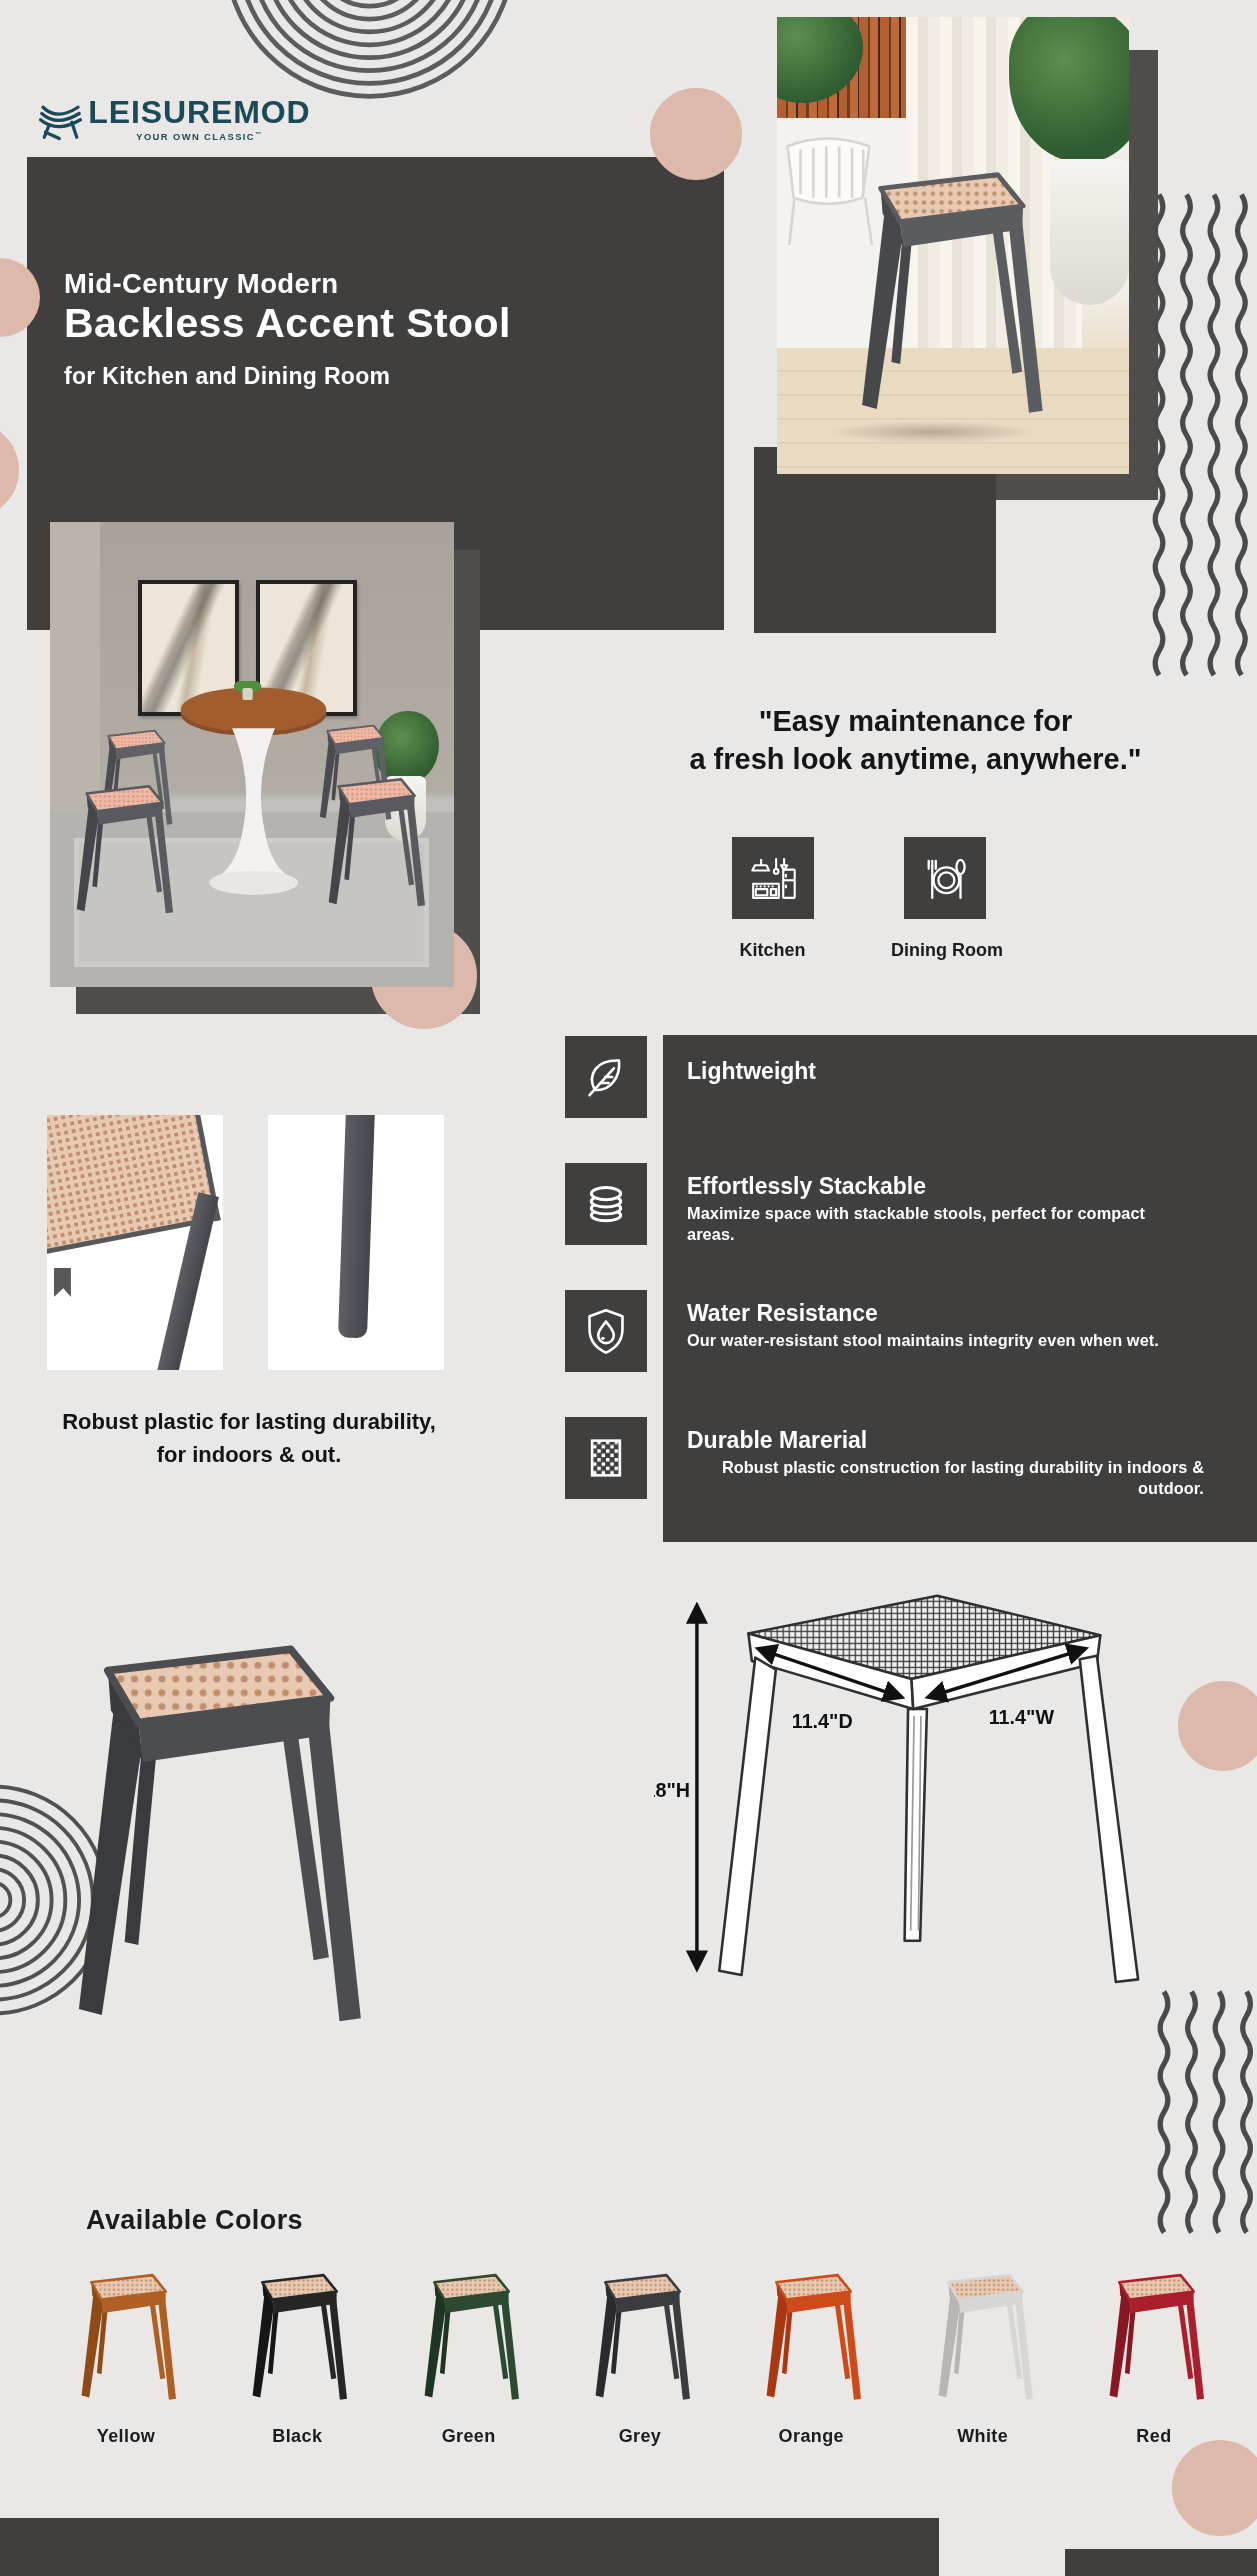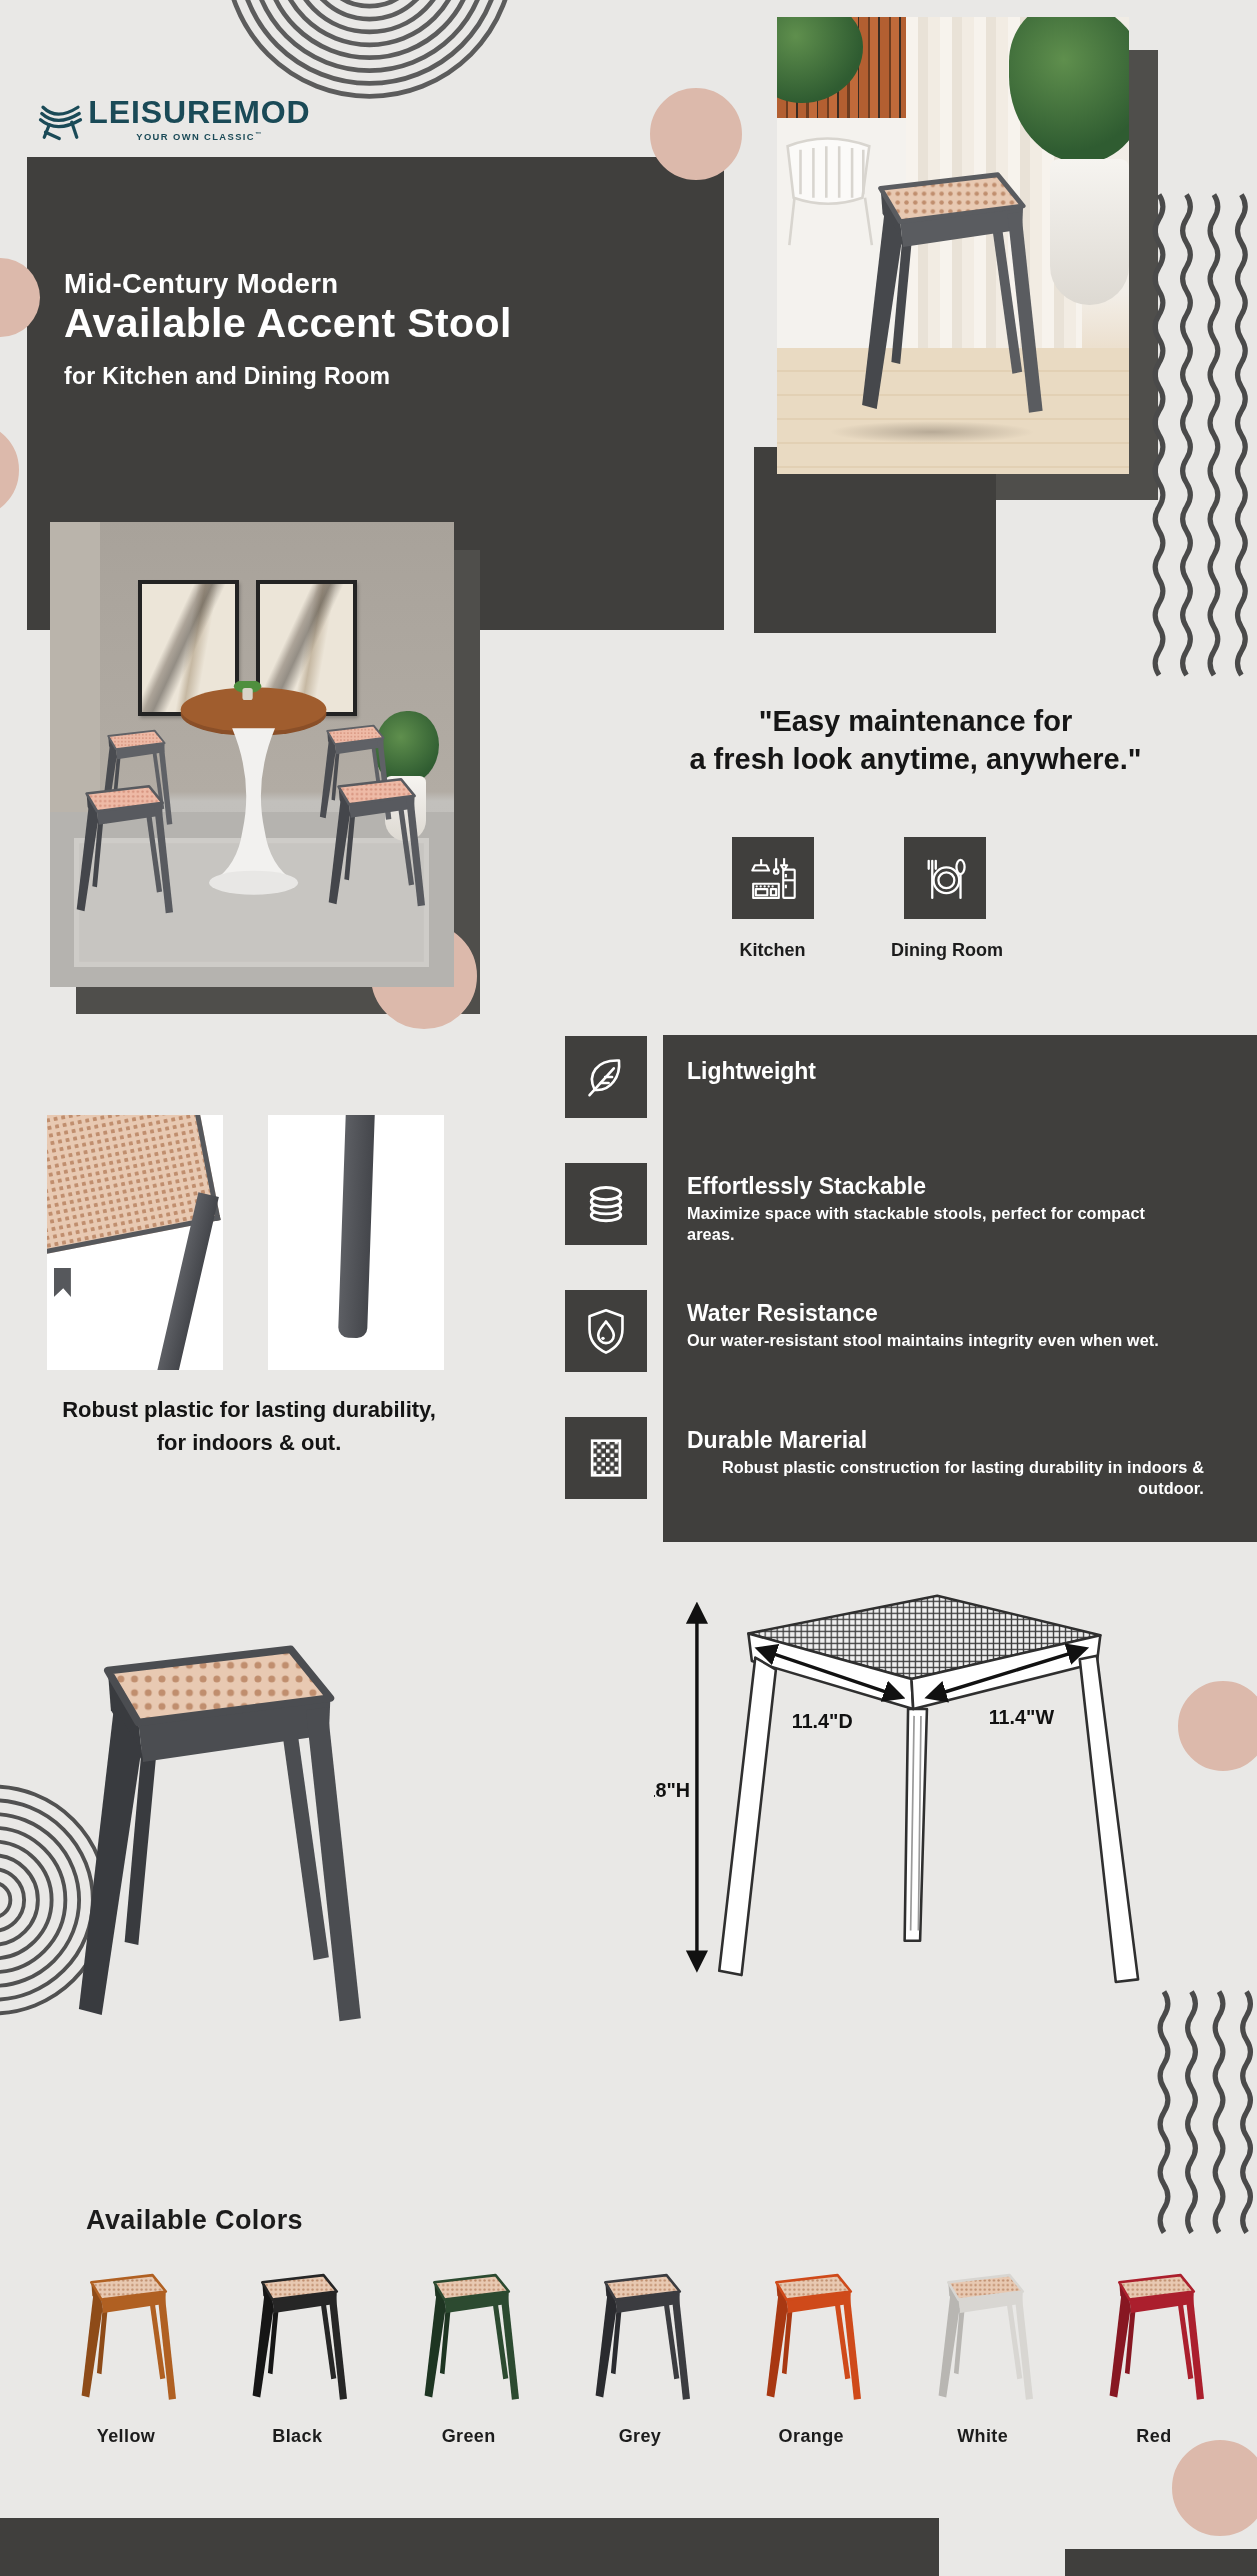--- a/index.html
+++ b/index.html
@@ -29,21 +29,21 @@
   .quote{font-size:29px;font-weight:bold;text-align:center;line-height:1.32;color:#161616;z-index:4;}
   
   .roombox{width:82px;height:82px;background:#403f3d;display:flex;align-items:center;justify-content:center;z-index:4;}
   .roomlabel{font-size:18px;font-weight:bold;text-align:center;z-index:4;}
   
   .feat-iconbox{width:82px;height:82px;background:#403f3d;display:flex;align-items:center;justify-content:center;z-index:4;}
   .feat-title{font-size:23px;font-weight:bold;color:#fff;z-index:4;}
   .feat-desc{font-size:16.3px;font-weight:bold;color:#fff;line-height:1.3;width:502px;z-index:4;letter-spacing:0.1px;}
   
   .closeup{background:#fff;overflow:hidden;z-index:3;}
-  .note{font-size:22px;font-weight:bold;text-align:center;line-height:1.5;color:#141414;z-index:4;}
+  .note{font-size:22px;font-weight:bold;text-align:center;line-height:1.5;color:#141414;z-index:4;margin-top:12px;}
   
   .dim-label{font-size:23px;font-weight:bold;fill:#111;}
   
   .colors-heading{font-size:27px;font-weight:bold;letter-spacing:0.4px;z-index:4;}
   .variants{display:flex;justify-content:space-between;z-index:4;}
   .variant{width:160px;display:flex;flex-direction:column;align-items:center;}
   .variant-label{font-size:18px;font-weight:bold;margin-top:8.6px;letter-spacing:0.4px;}
   
   .scene{overflow:hidden;z-index:3;}
   .photo-topright{background:linear-gradient(180deg,#f0ece5 0%,#f3efe9 60%,#ece0cf 72%,#e7d7bf 100%);}
@@ -115,21 +115,21 @@
     </svg>
     <div class="logo-text">
       <div class="logo-name">LEISUREMOD</div>
       <div class="logo-tag"><span>YOUR OWN CLASSIC</span><sup>™</sup></div>
     </div>
   </div>
 
   <div class="abs panel" style="left:27px;top:157px;width:697px;height:473px;z-index:1"></div>
   <div class="abs disc" style="left:-39px;top:258px;width:79px;height:79px;z-index:3"></div>
   <div class="abs hero-kicker" style="left:64px;top:268px;z-index:4">Mid-Century Modern</div>
-  <div class="abs hero-title" style="left:64px;top:300px;z-index:4">Available Accent Stool</div>
+  <div class="abs hero-title" style="left:64px;top:300px;z-index:4">Backless Accent Stool</div>
   <div class="abs hero-sub" style="left:64px;top:363px;z-index:4">for Kitchen and Dining Room</div>
 
   <div class="abs shadowrect" style="left:803px;top:50px;width:355px;height:450px;z-index:1"></div>
   <div class="abs panel" style="left:754px;top:447px;width:242px;height:186px;z-index:1"></div>
   <div class="abs donut" style="left:650px;top:88px;width:52px;height:52px;border-width:46px;z-index:2"></div>
   <div class="abs scene photo-topright" style="left:777px;top:17px;width:352px;height:457px;">
     <div class="abs slatwall" style="left:0;top:0;width:137px;height:193px;"></div>
     <div class="abs" style="left:0;top:101px;width:137px;height:232px;background:#f4f2ee;"></div>
     <svg class="abs" style="left:1.7px;top:112px;" width="129" height="129" viewBox="0 0 150 150">
       <g fill="none" stroke="#d8d5cf" stroke-width="3">

